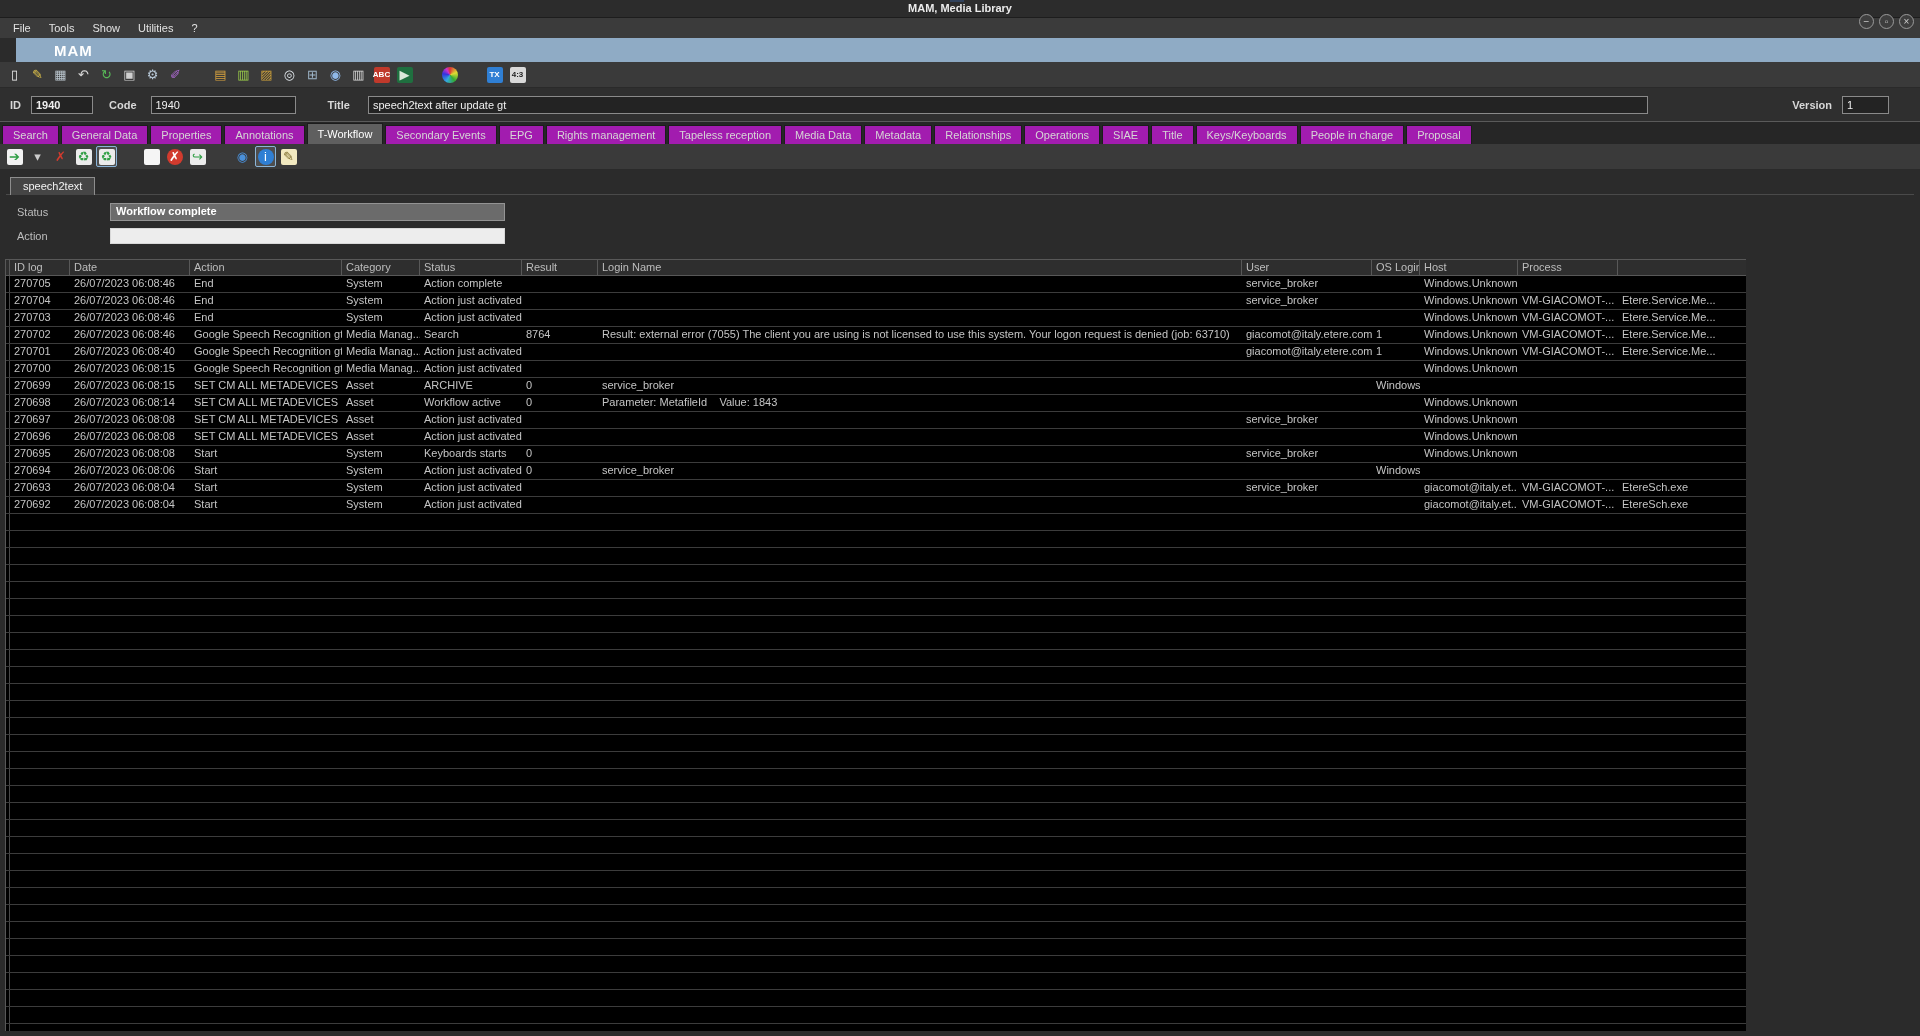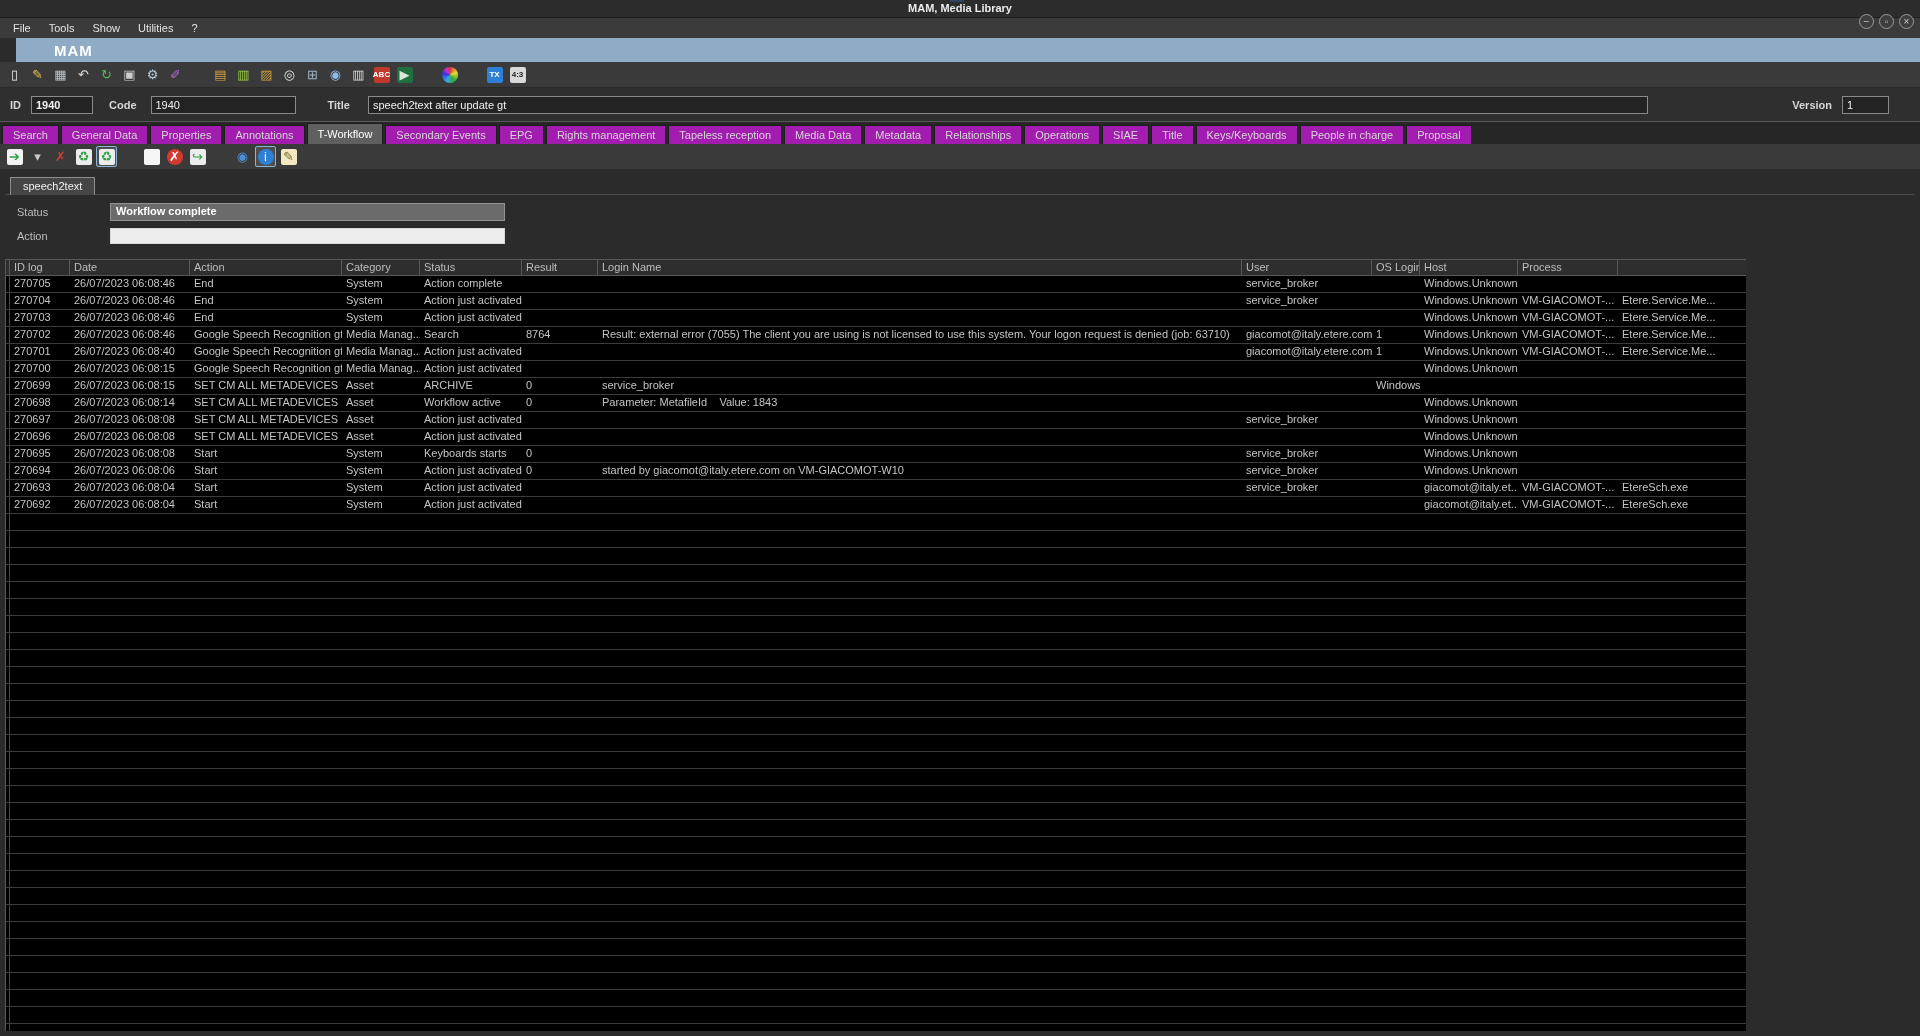--- a/index.html
+++ b/index.html
@@ -499,21 +499,20 @@
         <div class="tcell"></div>
       </div>
       <div class="trow">
         <div class="tgutter"></div>
         <div class="tcell">270694</div>
         <div class="tcell">26/07/2023 06:08:06</div>
         <div class="tcell">Start</div>
         <div class="tcell">System</div>
         <div class="tcell">Action just activated</div>
         <div class="tcell">0</div>
-        <div class="tcell">started by giacomot@italy.etere.com on VM-GIACOMOT-W10</div>
         <div class="tcell">service_broker</div>
         <div class="tcell"></div>
         <div class="tcell">Windows.Unknown</div>
         <div class="tcell"></div>
         <div class="tcell"></div>
       </div>
       <div class="trow">
         <div class="tgutter"></div>
         <div class="tcell">270693</div>
         <div class="tcell">26/07/2023 06:08:04</div>

